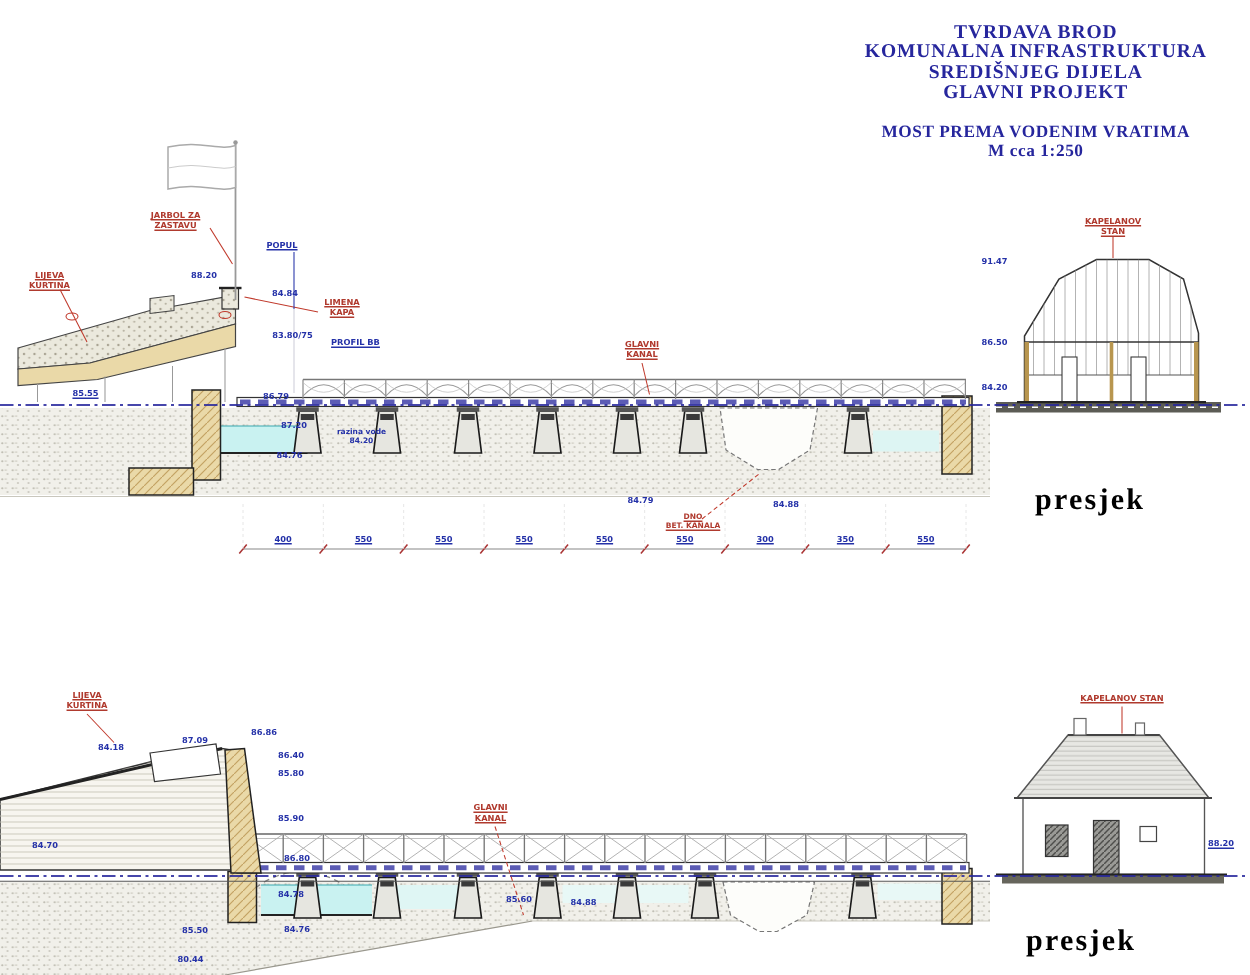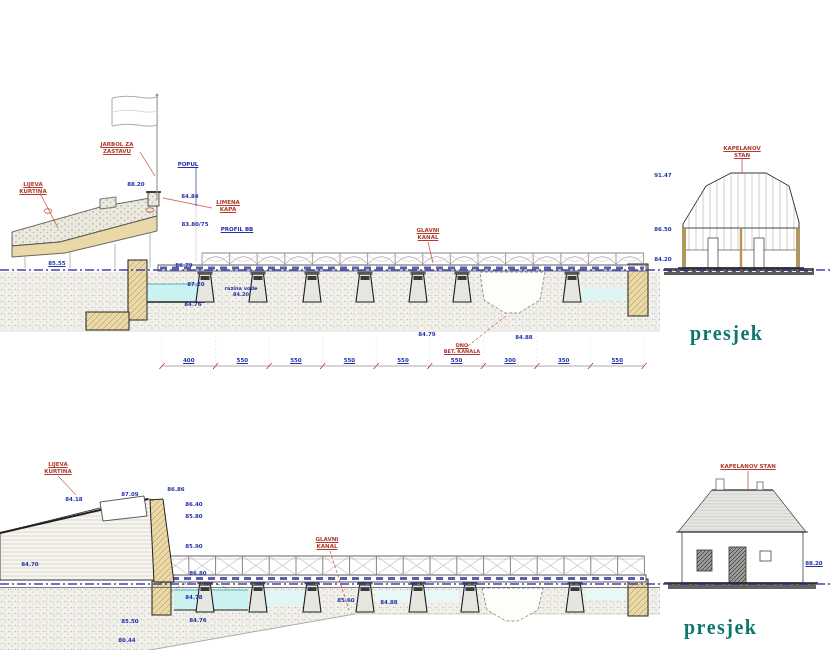--- a/index.html
+++ b/index.html
@@ -14,21 +14,21 @@
   #title-block .gap{height:15px;}
   
   #annotations{position:absolute;left:0;top:0;width:833px;height:650px;pointer-events:none;}
   .lbl{position:absolute;font-size:5.5px;line-height:1.2;text-align:center;
        transform:translateX(-50%);white-space:pre-line;}
   .red{color:#b03a2e;text-decoration:underline;font-weight:600;}
   .blue{color:#2431a8;font-weight:700;}
   .u{text-decoration:underline;}
   .tiny{font-size:5px;}
   .heading{position:absolute;font-family:"Liberation Serif",serif;font-size:20px;font-weight:700;
-           color:#0f766e;letter-spacing:1.5px;white-space:nowrap;}
+           color:#000000;letter-spacing:1.5px;white-space:nowrap;}
 </style>
 </head>
 <body>
 
 <div id="page">
 
   <svg id="drawing" width="833" height="650" viewBox="0 0 833 650">
     <defs>
       <pattern id="gravel" width="7" height="6" patternUnits="userSpaceOnUse">
         <rect width="7" height="6" fill="#f1f0ea"></rect>
@@ -409,20 +409,29 @@
       <path d="M468,346 L506,316" stroke-dasharray="3 2"></path>
       <path d="M742,158 L742,172"></path>
       <path d="M58,476 L76,495"></path>
       <path d="M330,551 L349,610" stroke-dasharray="3 2"></path>
       <path d="M748,471 L748,489"></path>
       <path d="M196,168 L196,206" stroke="#2431a8"></path>
       <path d="M196,206 L196,262" stroke="#b9b9c9" stroke-width=".5"></path>
     </g>
   </svg>
 
+  <div id="title-block">
+    <div class="t">TVRDAVA BROD</div>
+    <div class="t">KOMUNALNA INFRASTRUKTURA</div>
+    <div class="t">SREDIŠNJEG DIJELA</div>
+    <div class="t">GLAVNI PROJEKT</div>
+    <div class="gap"></div>
+    <div class="s">MOST PREMA VODENIM VRATIMA</div>
+    <div class="s">M  cca 1:250</div>
+  </div>
 
   <div id="annotations">
 
     <span class="lbl red" style="left:117px;top:141px">JARBOL ZA
 ZASTAVU</span>
     <span class="lbl blue u" style="left:188px;top:161px">POPUL</span>
     <span class="lbl blue" style="left:136px;top:181px">88.20</span>
     <span class="lbl red" style="left:33px;top:181px">LIJEVA
 KURTINA</span>
     <span class="lbl blue" style="left:190px;top:193px">84.84</span>

